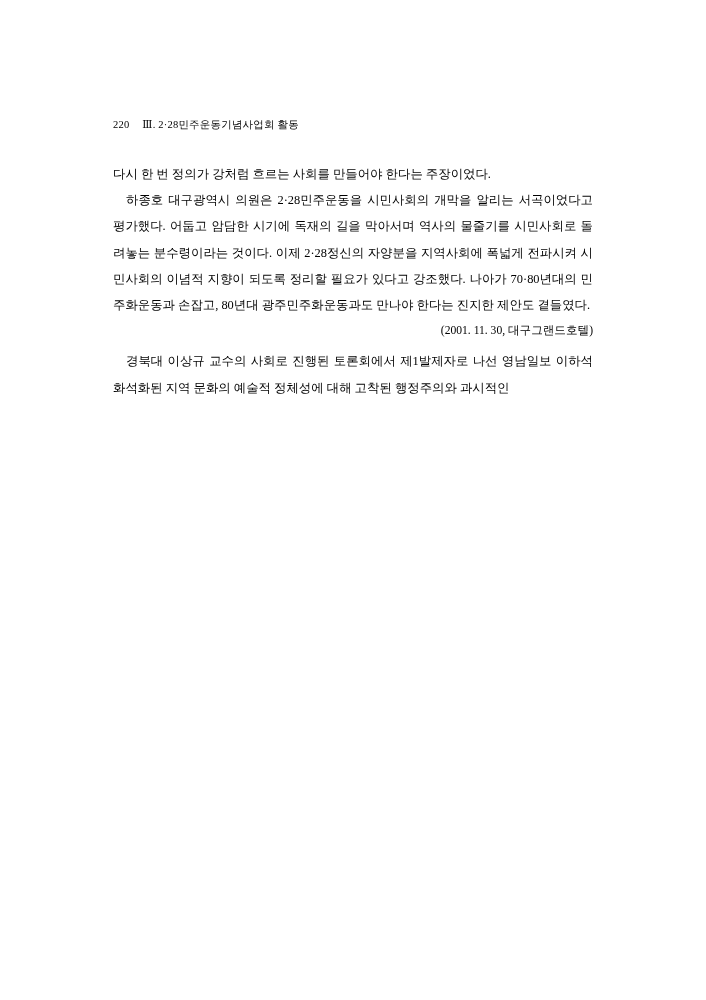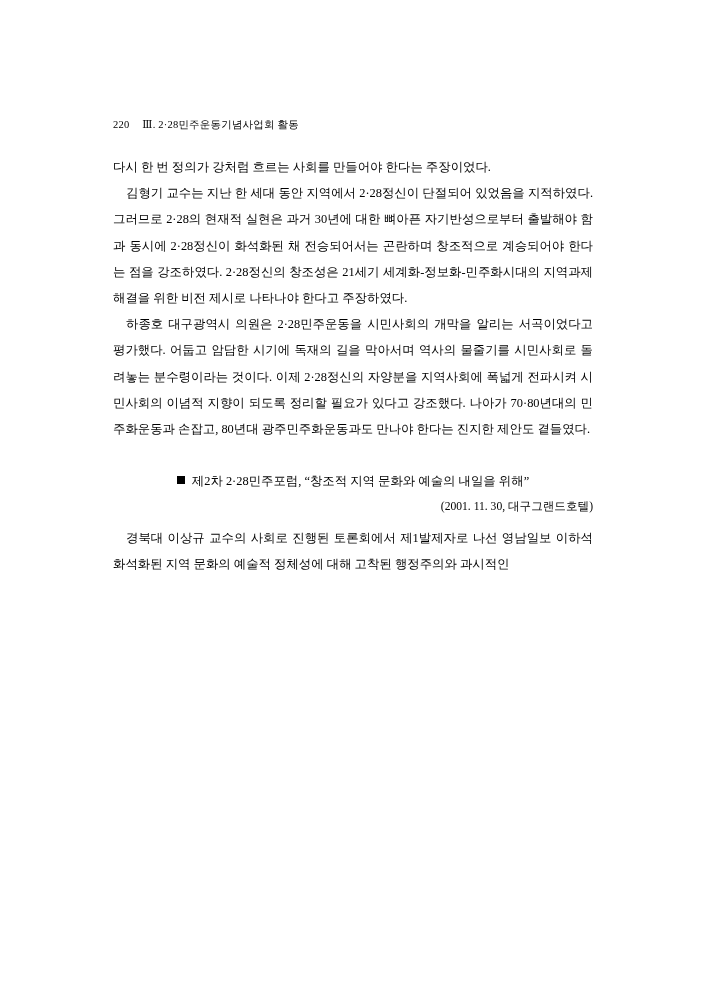--- a/index.html
+++ b/index.html
@@ -28,21 +28,21 @@
     right: 113px;
     font-size: 10.5px;
     letter-spacing: 0.2px;
     white-space: nowrap;
   }
   .header .page-num {
     margin-right: 13px;
   }
   .body-col {
     position: absolute;
-    top: 154px;
+    top: 161px;
     left: 113px;
     width: 480px;
   }
   p.para {
     margin: 0;
     font-size: 12.4px;
     line-height: 26.2px;
     text-align: justify;
     text-justify: inter-character;
     text-indent: 13px;
@@ -78,22 +78,20 @@
 <body>
 
 <div class="page">
 
   <div class="header">
     <span class="page-num">220</span><span>Ⅲ. 2·28민주운동기념사업회 활동</span>
   </div>
 
   <div class="body-col">
     <p class="para noindent">다시 한 번 정의가 강처럼 흐르는 사회를 만들어야 한다는 주장이었다.</p>
-    <p class="para">김형기 교수는 지난 한 세대 동안 지역에서 2·28정신이 단절되어 있었음을 지적하였다. 그러므로 2·28의 현재적 실현은 과거 30년에 대한 뼈아픈 자기반성으로부터 출발해야 함과 동시에 2·28정신이 화석화된 채 전승되어서는 곤란하며 창조적으로 계승되어야 한다는 점을 강조하였다. 2·28정신의 창조성은 21세기 세계화-정보화-민주화시대의 지역과제 해결을 위한 비전 제시로 나타나야 한다고 주장하였다.</p>
     <p class="para">하종호 대구광역시 의원은 2·28민주운동을 시민사회의 개막을 알리는 서곡이었다고 평가했다. 어둡고 암담한 시기에 독재의 길을 막아서며 역사의 물줄기를 시민사회로 돌려놓는 분수령이라는 것이다. 이제 2·28정신의 자양분을 지역사회에 폭넓게 전파시켜 시민사회의 이념적 지향이 되도록 정리할 필요가 있다고 강조했다. 나아가 70·80년대의 민주화운동과 손잡고, 80년대 광주민주화운동과도 만나야 한다는 진지한 제안도 곁들였다.</p>
 
-    <p class="section-head"><span class="bullet"></span><span>제2차 2·28민주포럼, “창조적 지역 문화와 예술의 내일을 위해”</span></p>
     <p class="section-sub">(2001. 11. 30, 대구그랜드호텔)</p>
 
     <p class="para">경북대 이상규 교수의 사회로 진행된 토론회에서 제1발제자로 나선 영남일보 이하석 화석화된 지역 문화의 예술적 정체성에 대해 고착된 행정주의와 과시적인</p>
   </div>
 
 </div>
 
 </body></html>

